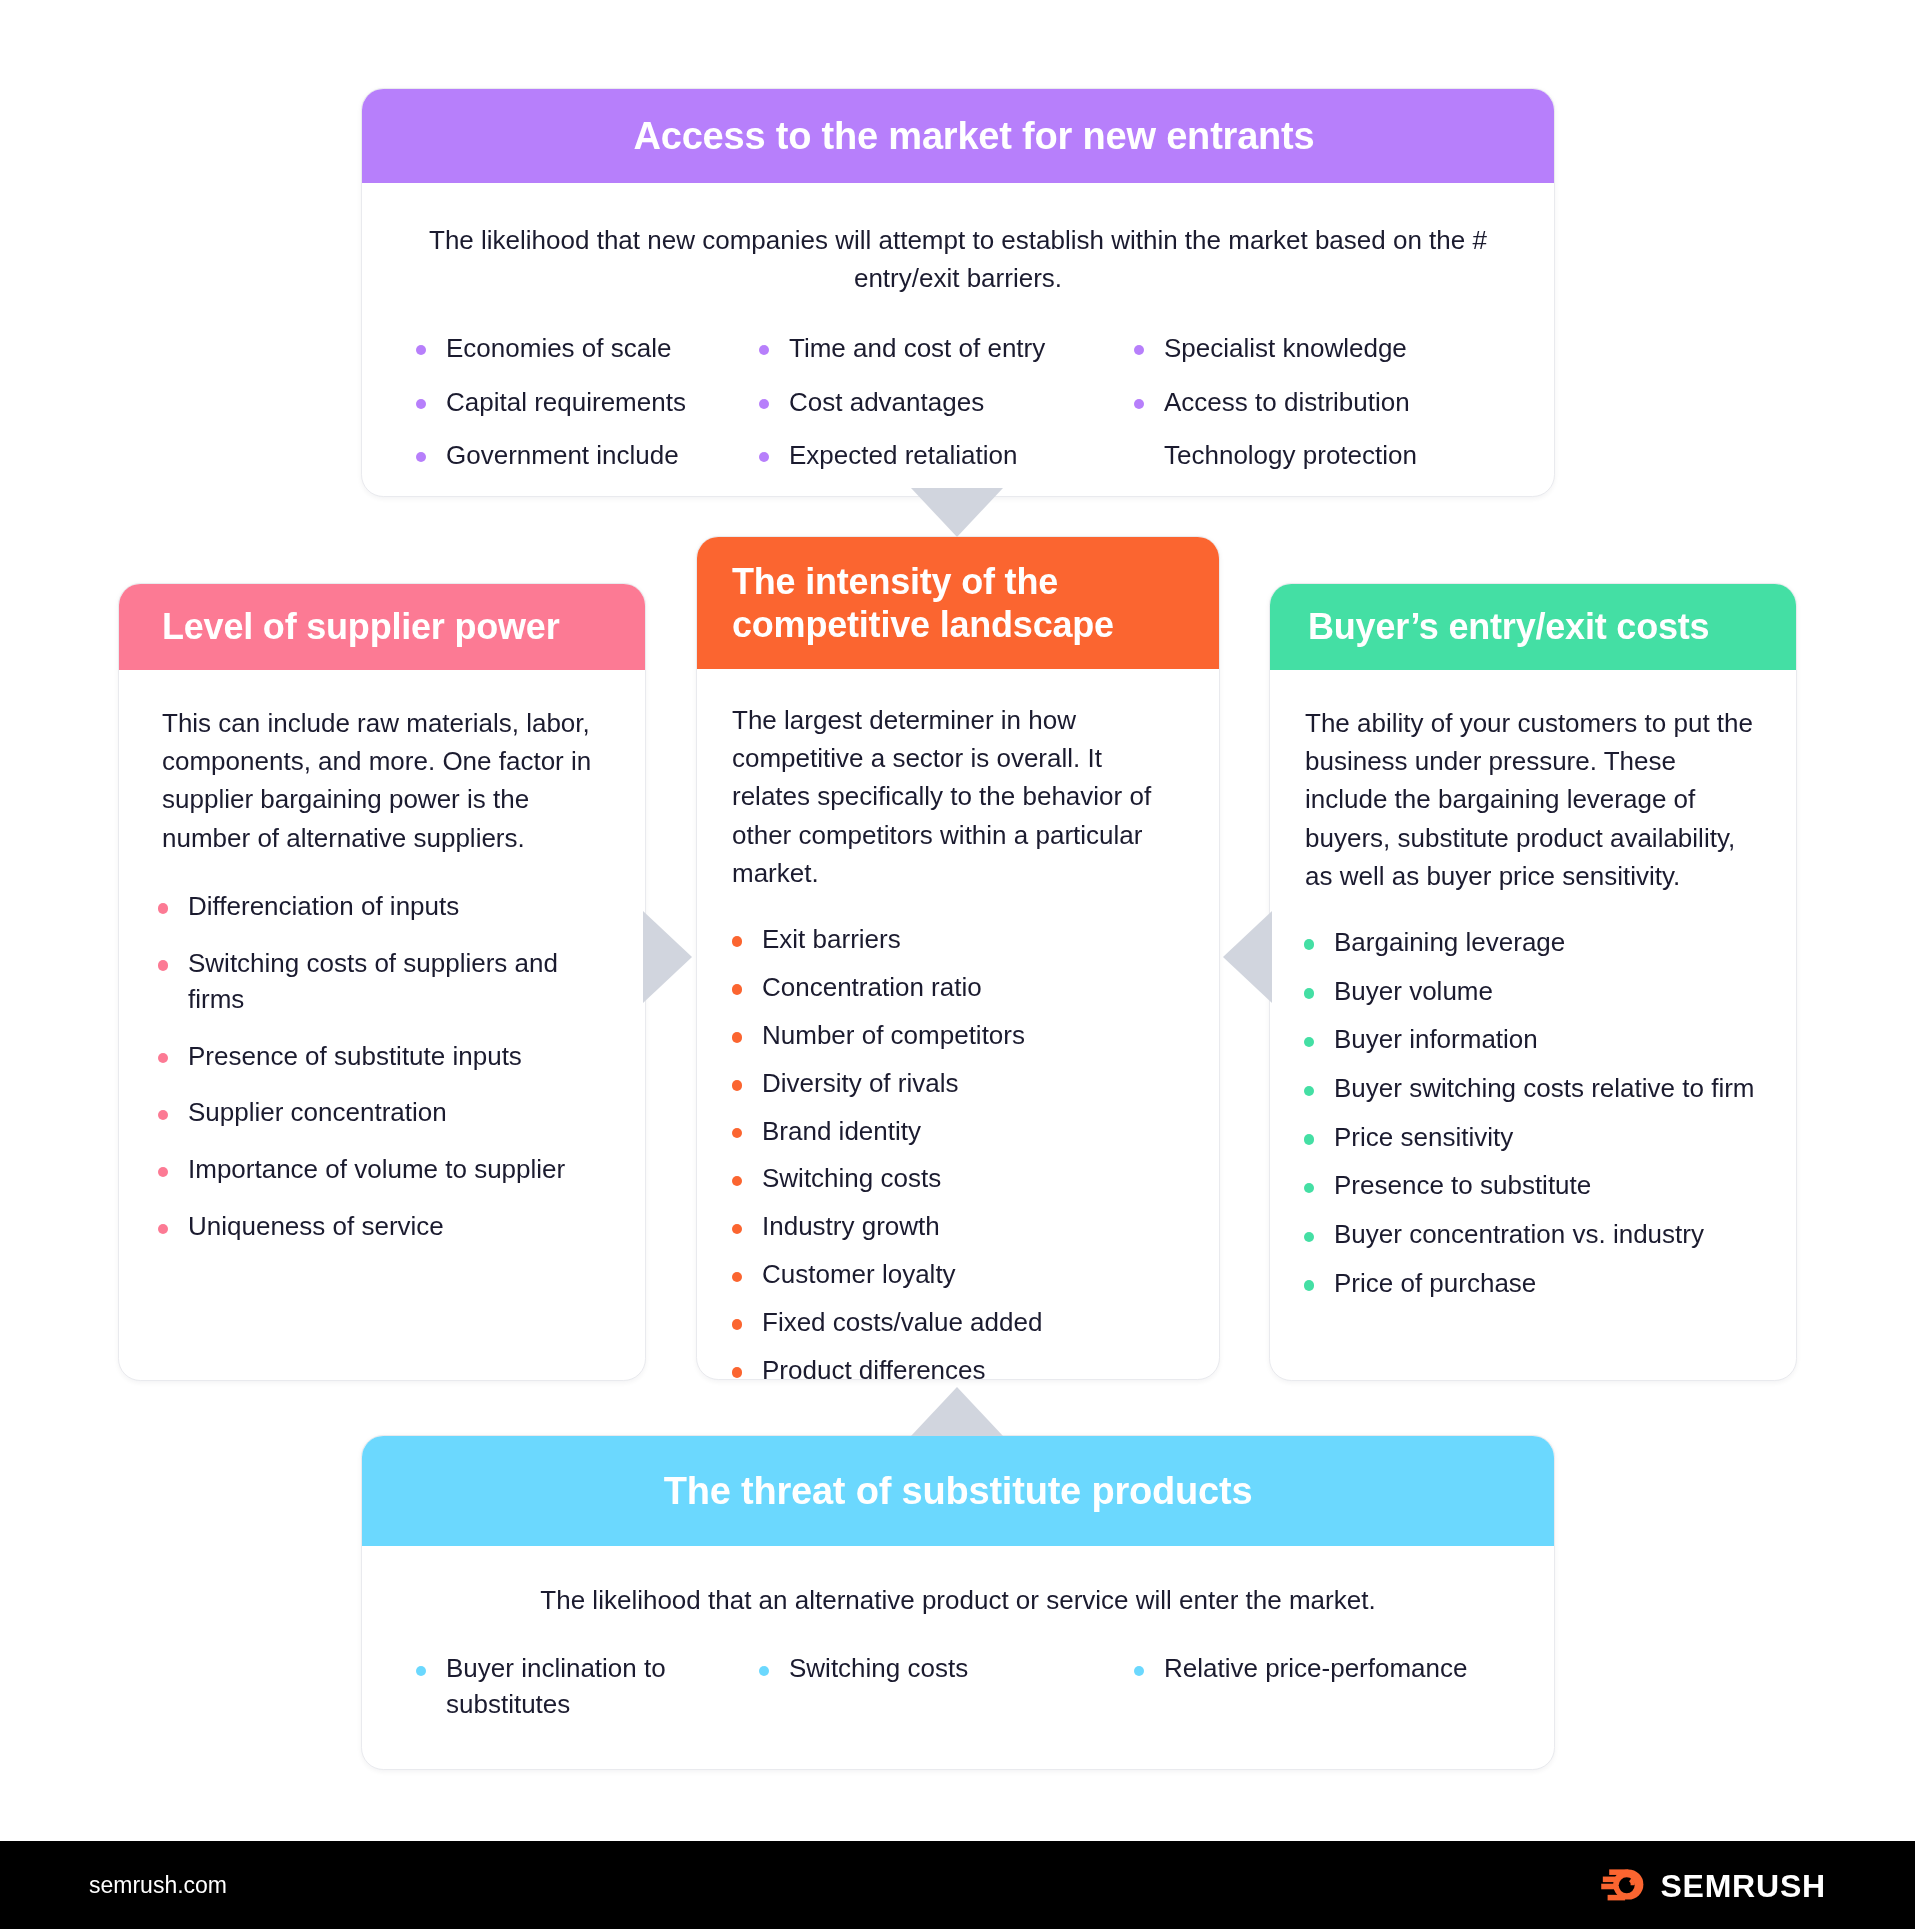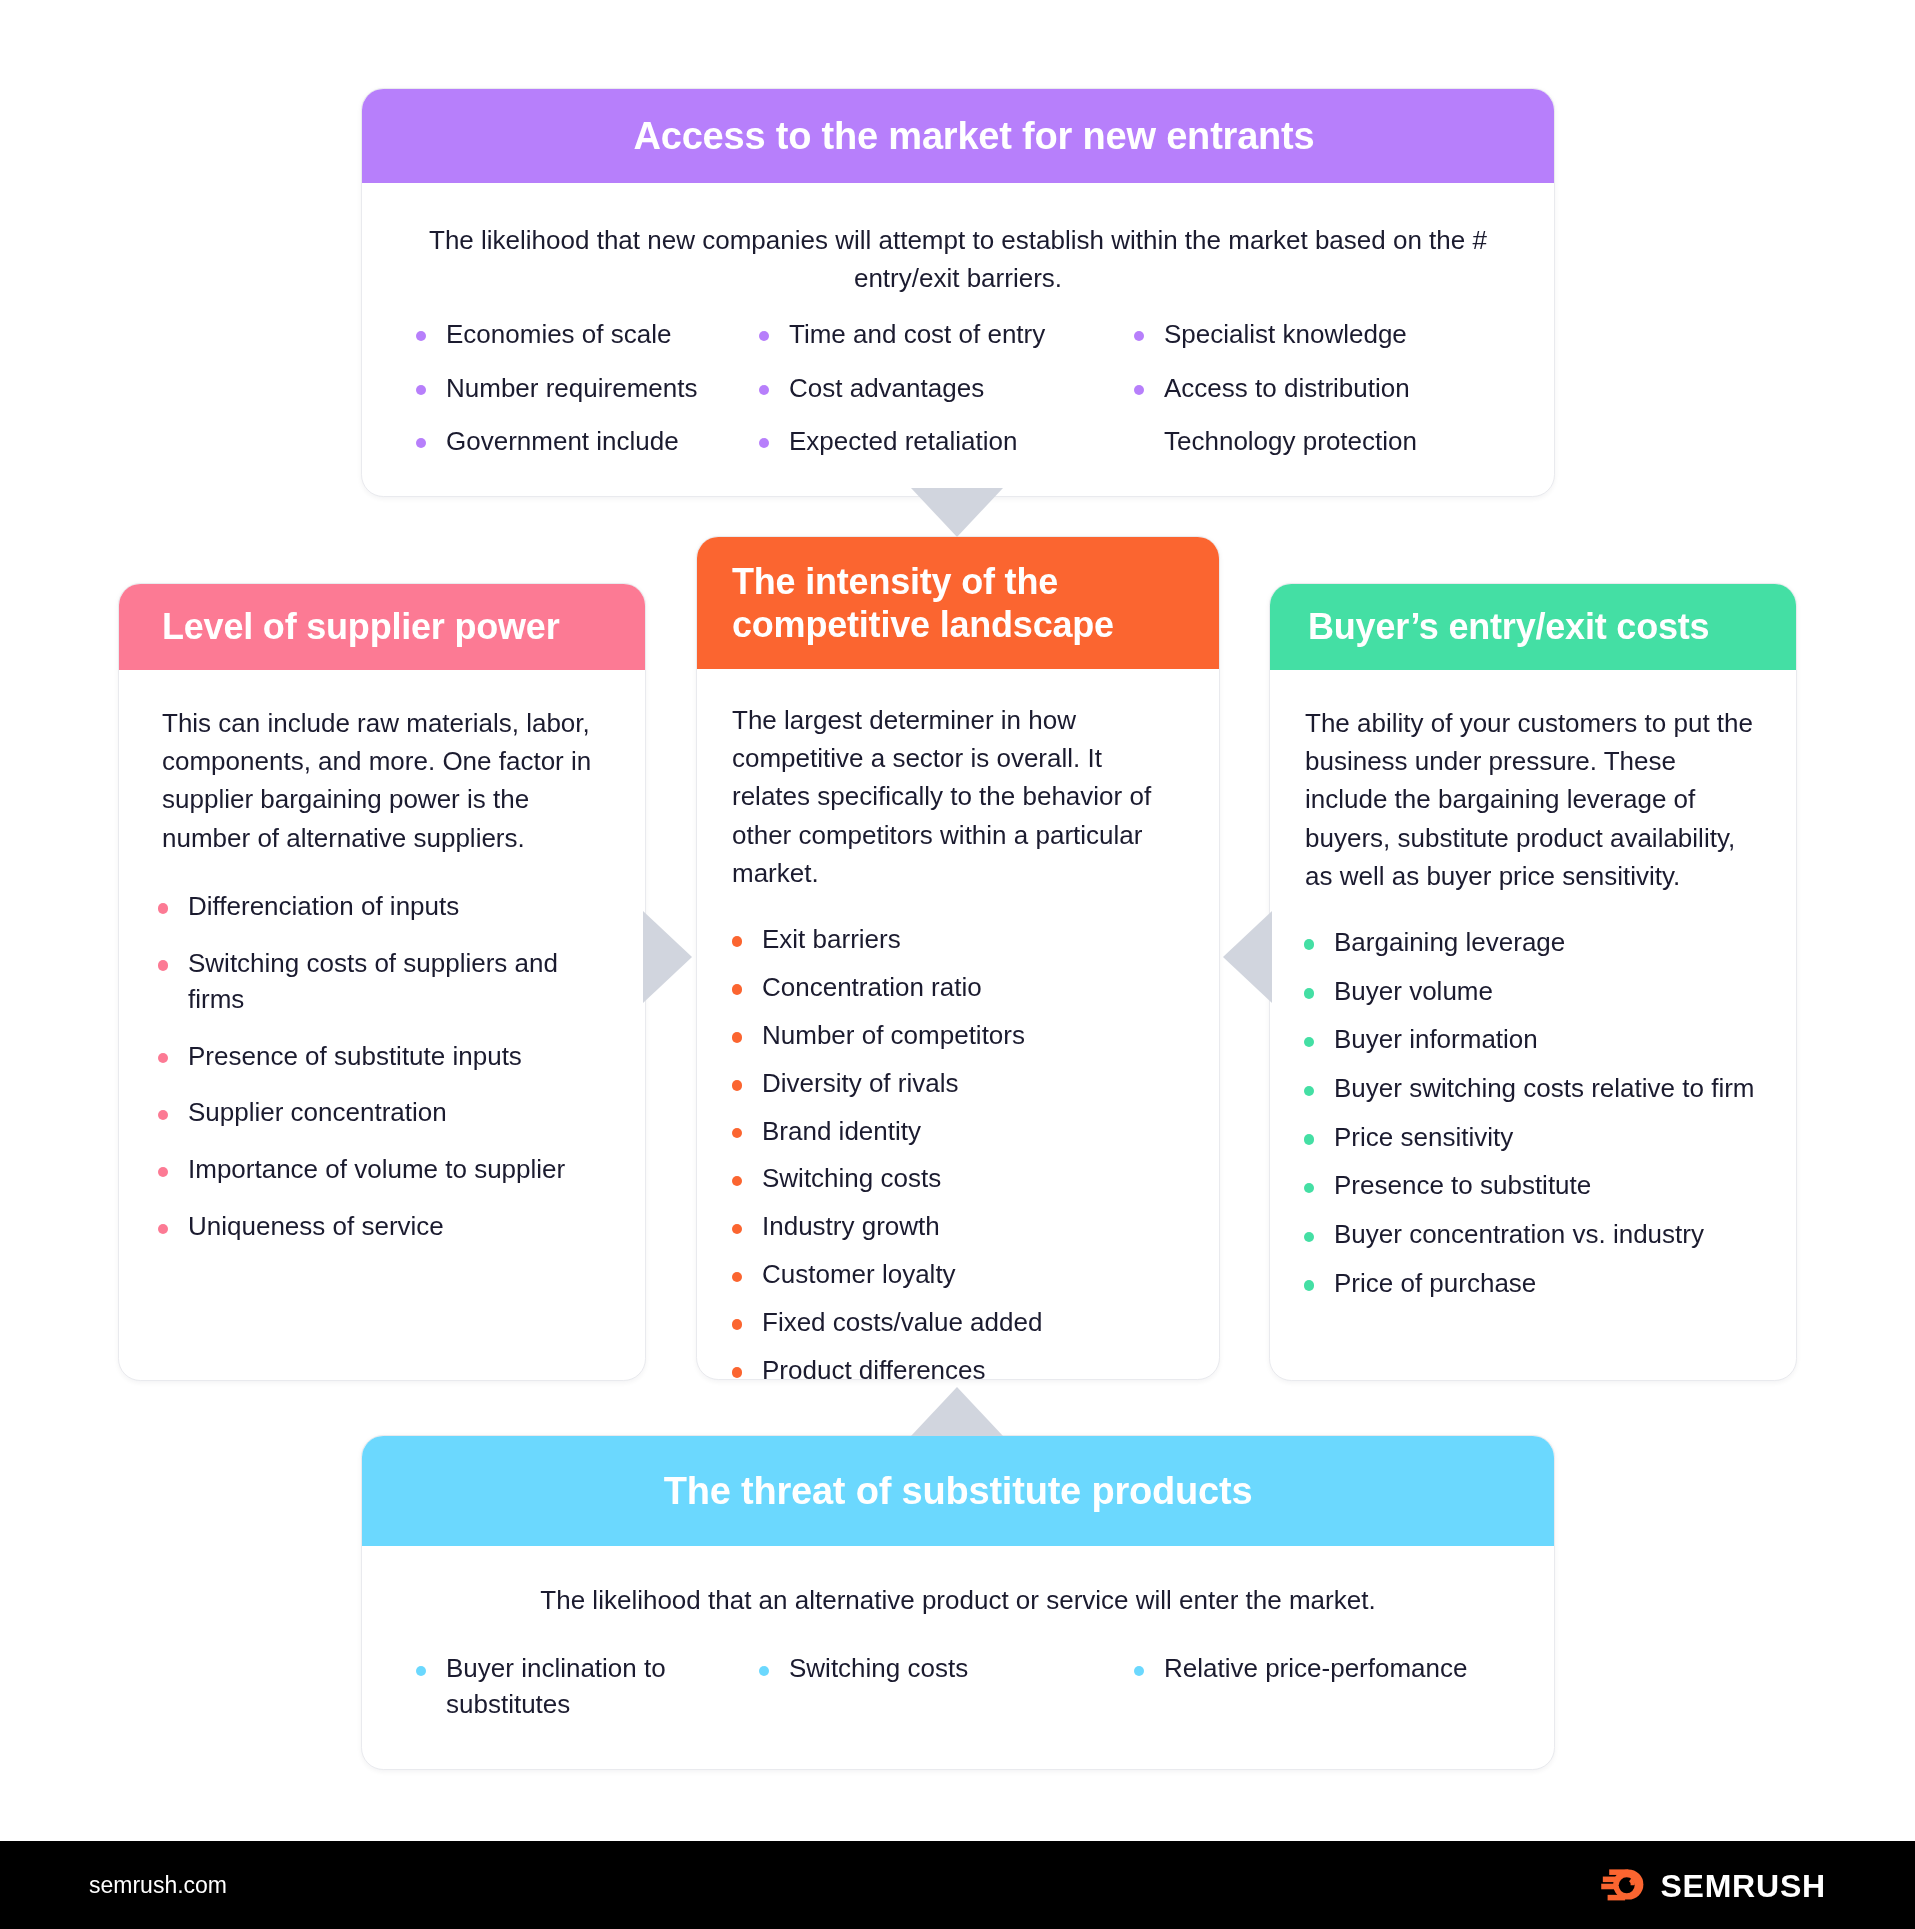--- a/index.html
+++ b/index.html
@@ -60,21 +60,21 @@
   
   #card-entrants { left:361px; top:88px; width:1194px; height:409px; }
   #card-entrants .card-header {
     height:94px; background:#B77FFB;
     font-size:38px;
     justify-content:center;
     padding-left:32px;
   }
   #card-entrants .desc { margin-top:38px; padding:0 48px; }
   #card-entrants .cols {
-    display:flex; margin-top:20px; padding:0 49px 0 49px;align-items:center;
+    display:flex; margin-top:34px; padding:0 49px 0 49px;align-items:center;
   }
   #card-entrants .cols .col { }
   #card-entrants .cols .col:nth-child(1) { width:343px; }
   #card-entrants .cols .col:nth-child(2) { width:375px; }
   #card-entrants .cols .col:nth-child(3) { width:359px; }
   #card-entrants ul.blist li { margin-bottom:17.6px; }
   #card-entrants ul.blist li .dot { background:#B77FFB; top:13.6px; }
 
   
   #card-supplier { left:118px; top:583px; width:528px; height:798px; }
@@ -172,21 +172,21 @@
   <div class="card" id="card-entrants">
     <div class="card-header center-align">
       <span>Access to the market for new entrants</span>
     </div>
     <div class="card-body">
       <div class="desc centered">The likelihood that new companies will attempt to establish within the market based on the # entry/exit barriers.</div>
       <div class="cols">
         <div class="col">
           <ul class="blist">
             <li><span class="dot"></span><span>Economies of scale</span></li>
-            <li><span class="dot"></span><span>Number requirements</span></li>
+            <li><span class="dot"></span><span>Capital requirements</span></li>
             <li><span class="dot"></span><span>Government include</span></li>
           </ul>
         </div>
         <div class="col">
           <ul class="blist">
             <li><span class="dot"></span><span>Time and cost of entry</span></li>
             <li><span class="dot"></span><span>Cost advantages</span></li>
             <li><span class="dot"></span><span>Expected retaliation</span></li>
           </ul>
         </div>

